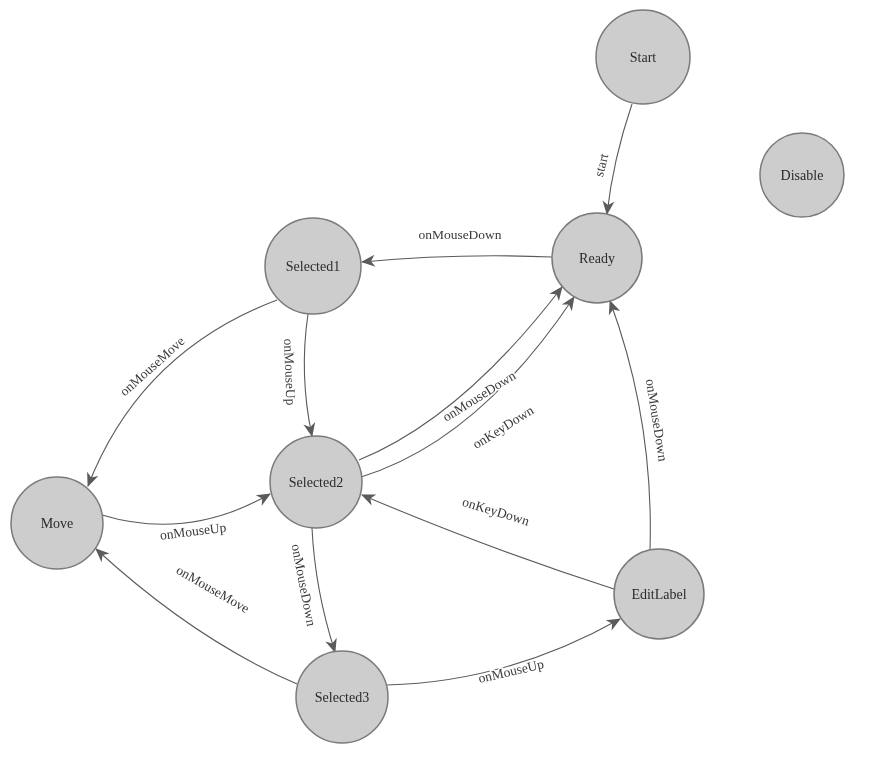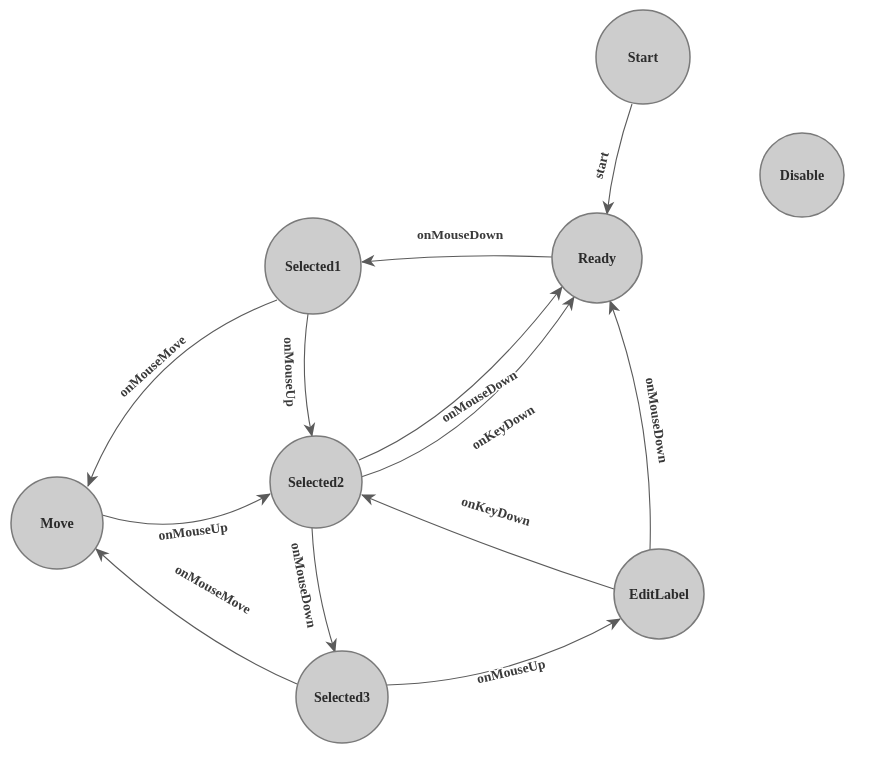--- a/index.html
+++ b/index.html
@@ -1,16 +1,16 @@
 <!DOCTYPE html>
 <html><head>
 <meta charset="utf-8">
 <style>
   html, body { margin: 0; padding: 0; background: #ffffff; }
-  .stage { width: 871px; height: 771px; position: relative; background: #ffffff; font-weight: bold; }
+  .stage { width: 871px; height: 771px; position: relative; background: #ffffff; }
   svg { display: block; }
   .node-label {
     font-family: "Liberation Serif", "DejaVu Serif", serif;
     font-size: 14px;
     fill: #2b2b2b;
     text-anchor: middle;
   }
   .edge-label {
     font-family: "Liberation Serif", "DejaVu Serif", serif;
     font-size: 13.5px;

